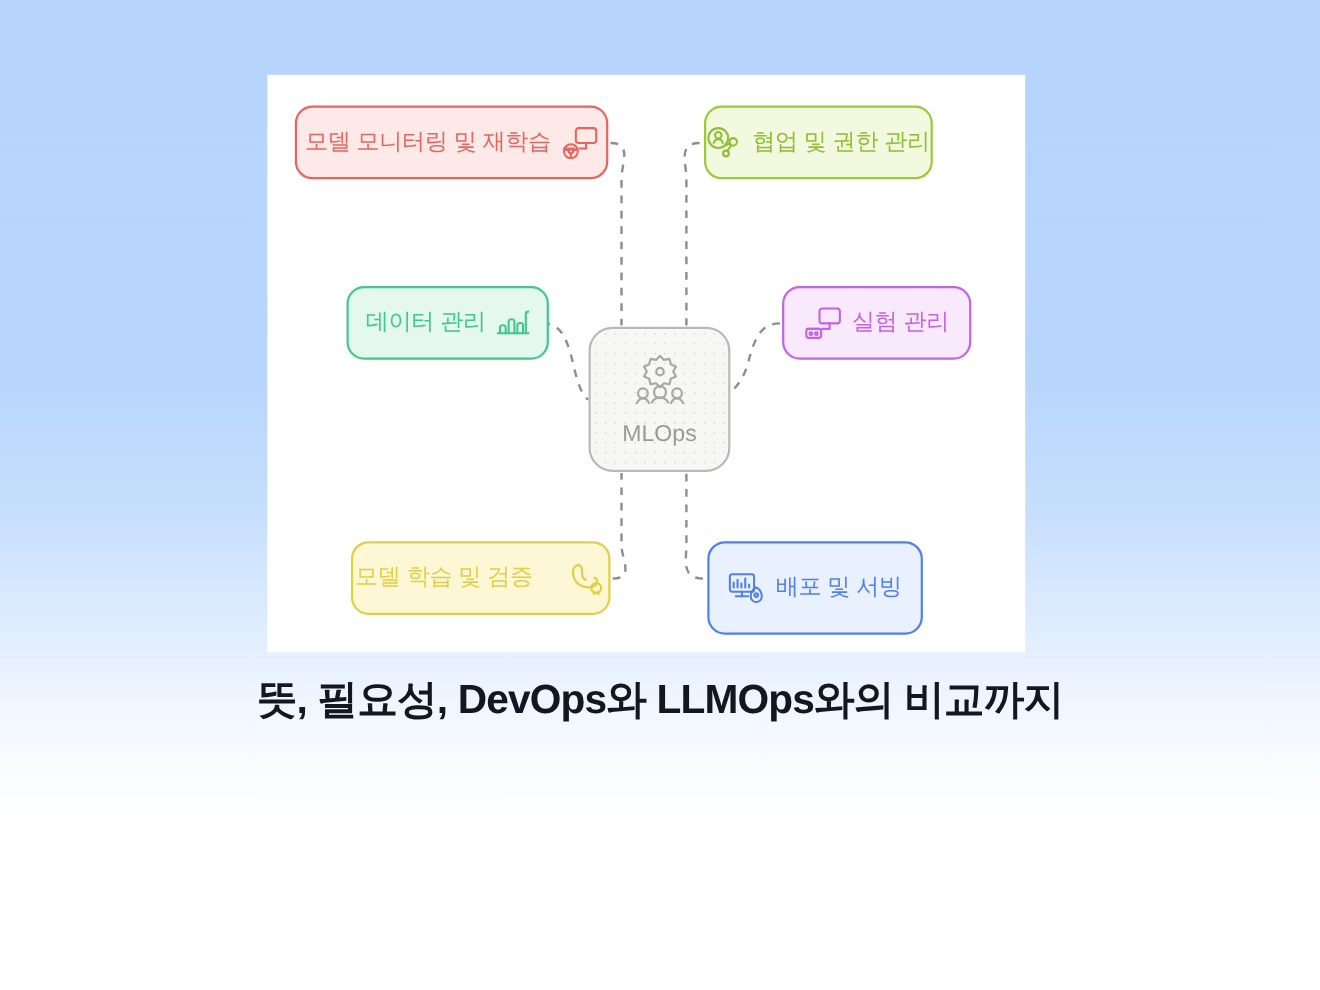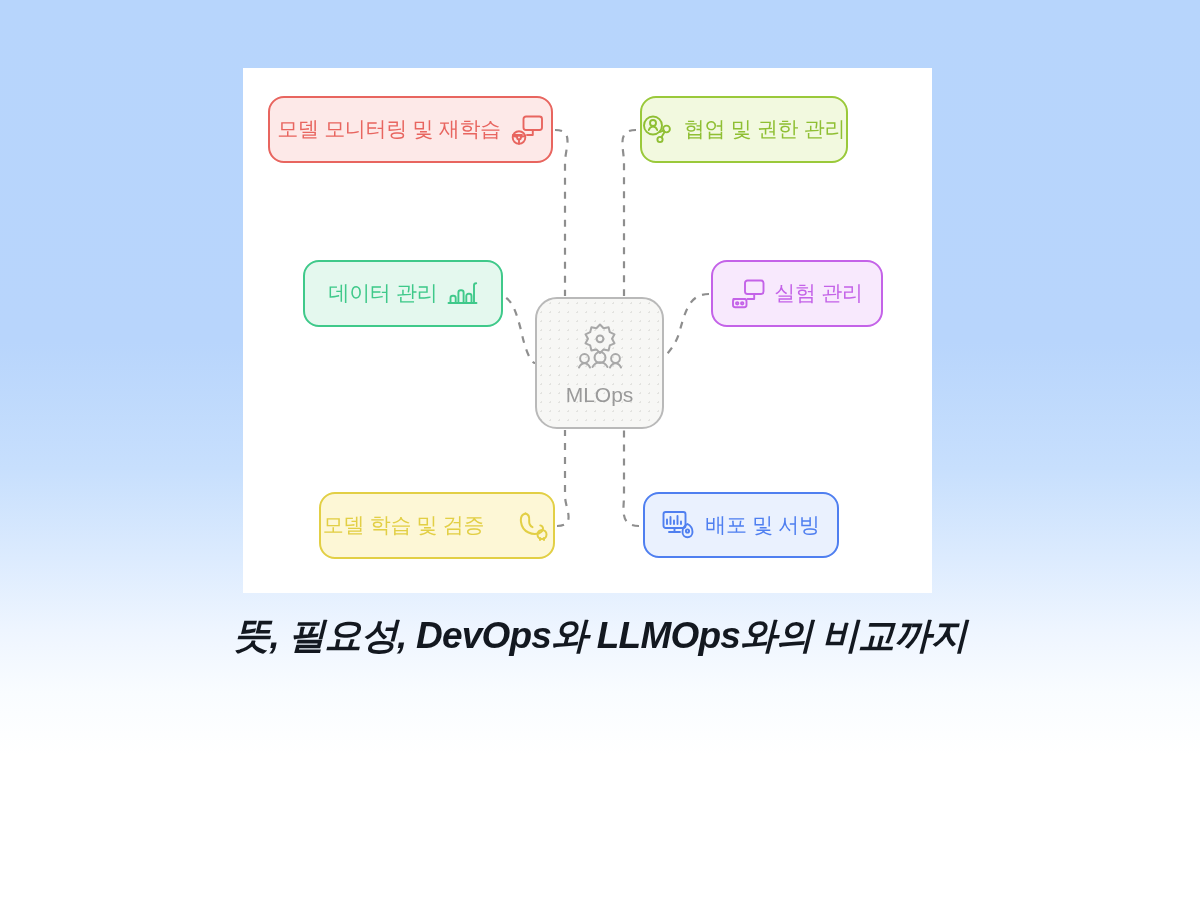--- a/index.html
+++ b/index.html
@@ -74,24 +74,24 @@
   .node .node-icon {
     display: flex;
     align-items: center;
     justify-content: center;
     flex: 0 0 auto;
   }
 
   
   #node-monitoring { left: 25px;  top: 28px;  width: 285px; height: 67px; }
   #node-collab     { left: 397px; top: 28px;  width: 208px; height: 67px; padding-left: 15px; }
-  #node-data       { left: 60px;  top: 192px; width: 200px; height: 67px; }
+  #node-data       { left: 72px;  top: 192px; width: 184px; height: 67px; }
   #node-experiment { left: 468px; top: 192px; width: 172px; height: 67px; }
   #node-training   { left: 76px;  top: 424px; width: 236px; height: 67px; gap: 35px; }
-  #node-deploy     { left: 400px; top: 424px; width: 196px; height: 66px; }
+  #node-deploy     { left: 400px; top: 424px; width: 196px; height: 85px; }
 
   
   #node-center {
     position: absolute;
     left: 292px;
     top: 229px;
     width: 129px;
     height: 132px;
     box-sizing: border-box;
     border: 2px solid #b9b9b9;
@@ -130,21 +130,20 @@
     margin: 0;
   }
   #title-sub {
     font-family: "Liberation Sans", "DejaVu Sans", sans-serif;
     font-size: 37px;
     font-weight: 700;
     color: #131820;
     line-height: 1.2;
     letter-spacing: -0.8px;
     margin: 8px 0 0 0;
-    font-style: italic;
   }
 </style>
 </head>
 <body>
 
 <div id="stage">
 
   <div id="map-card">
 
     <svg id="map-svg" viewBox="0 0 689 525">

